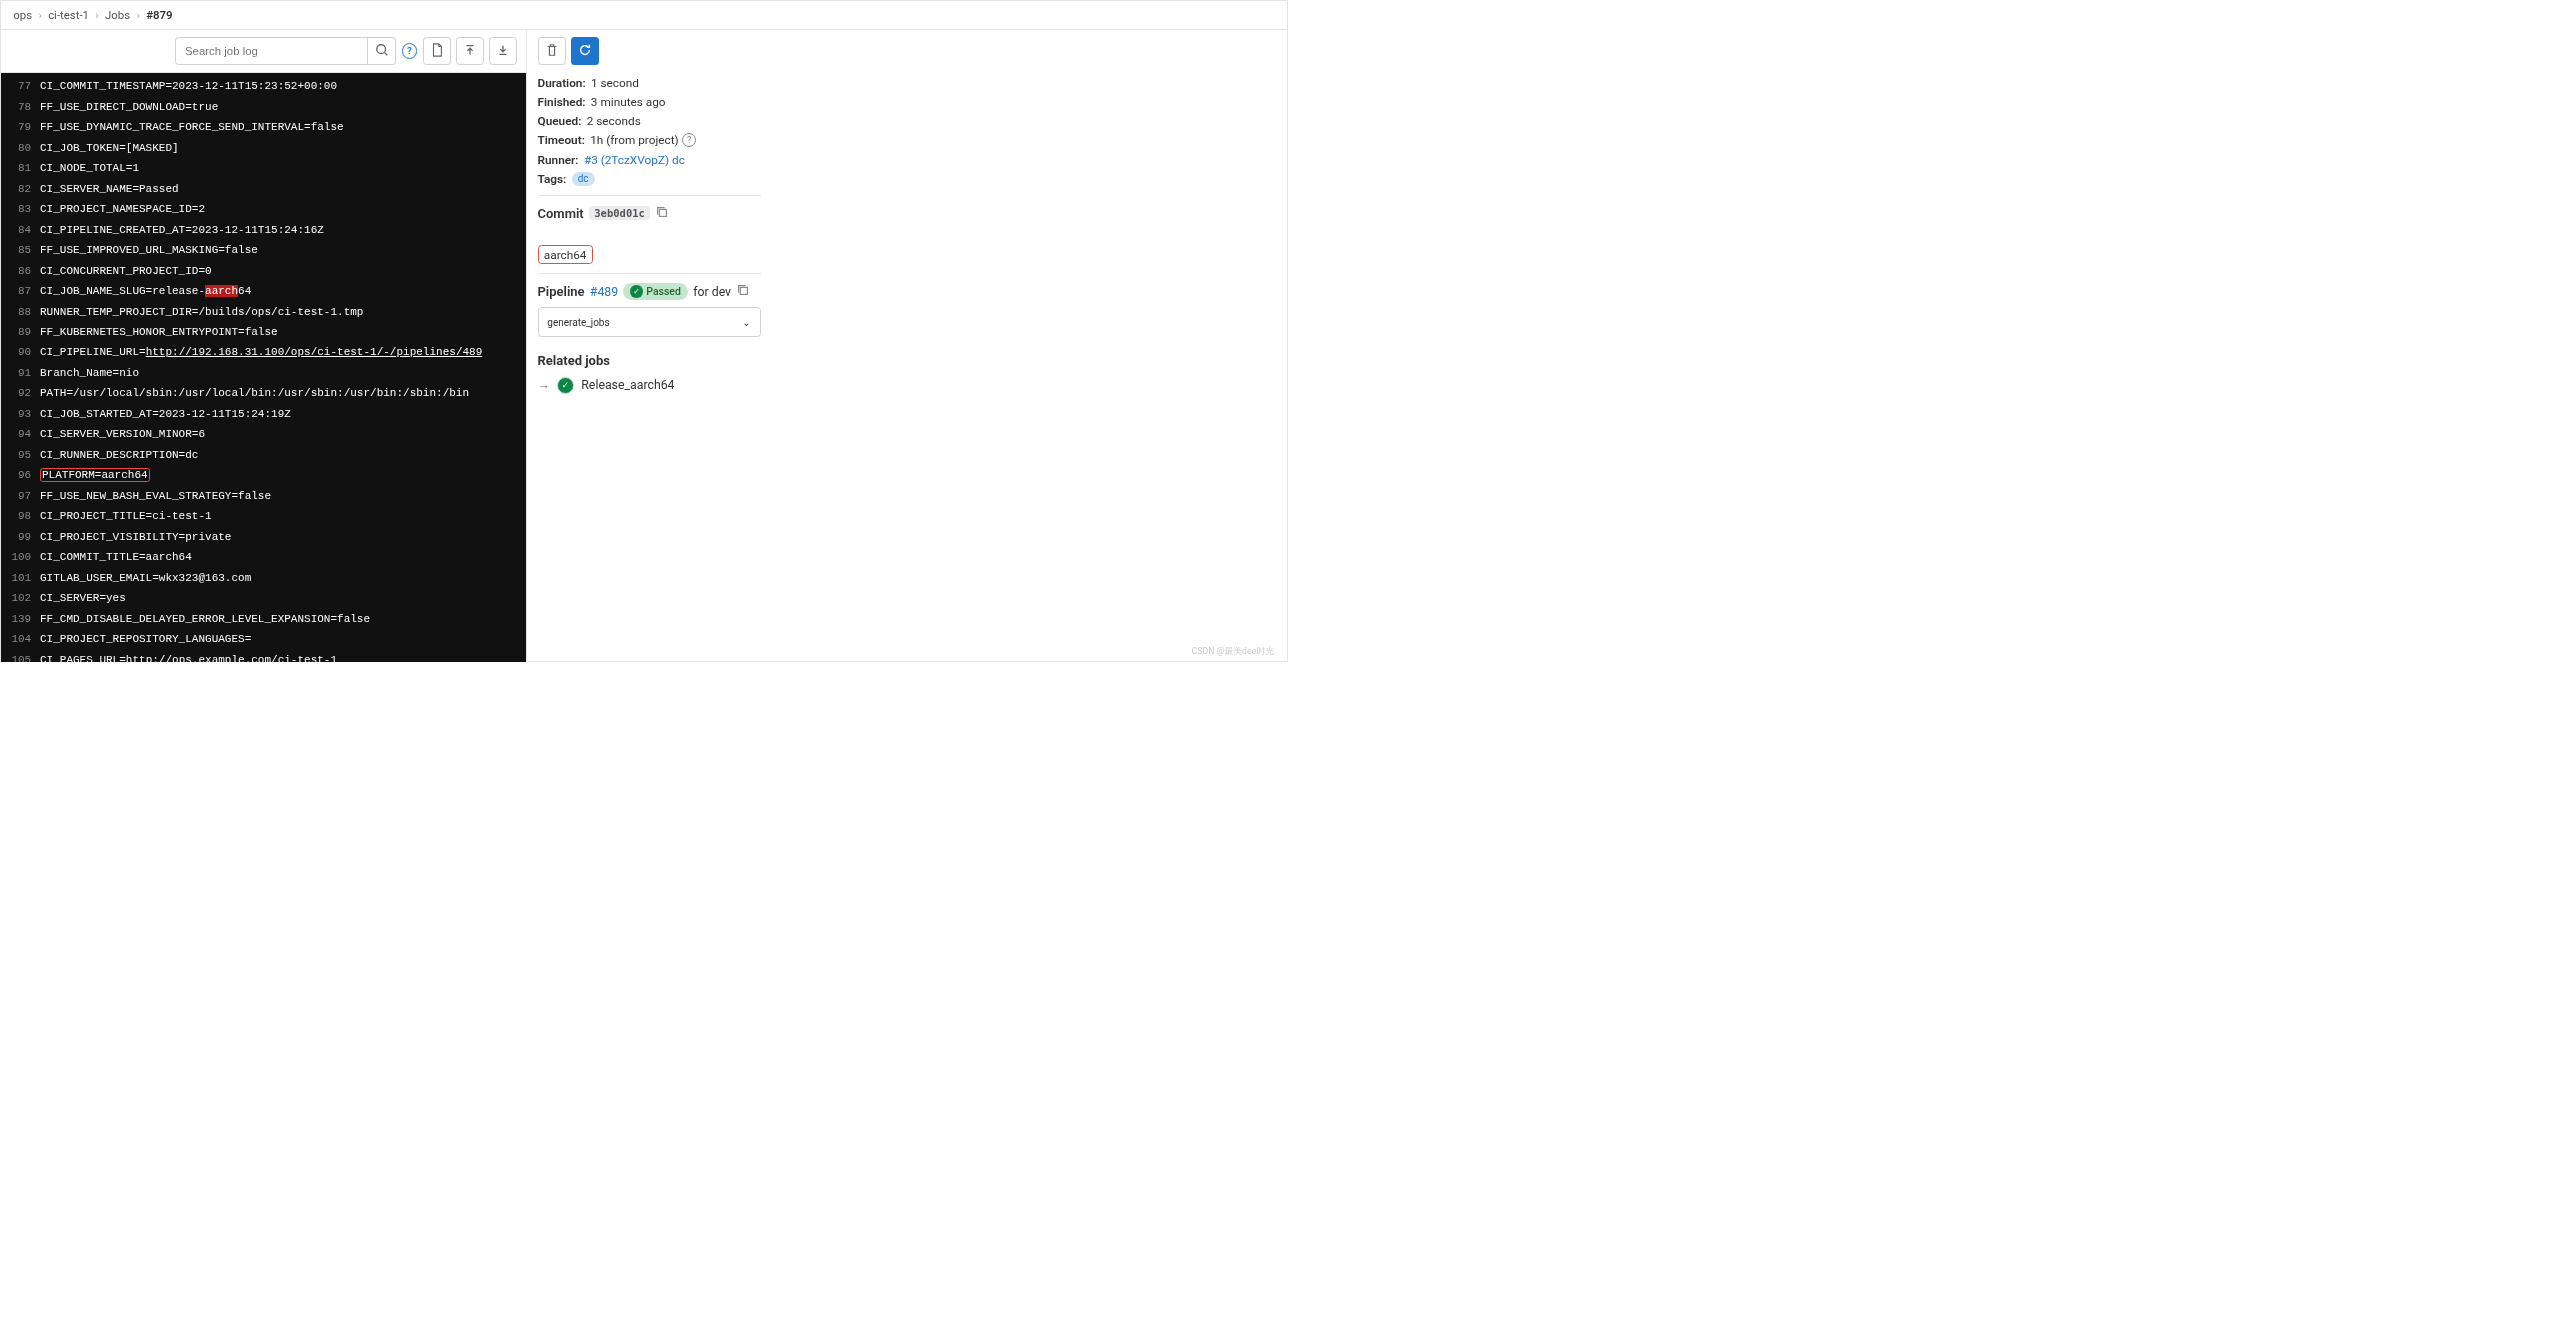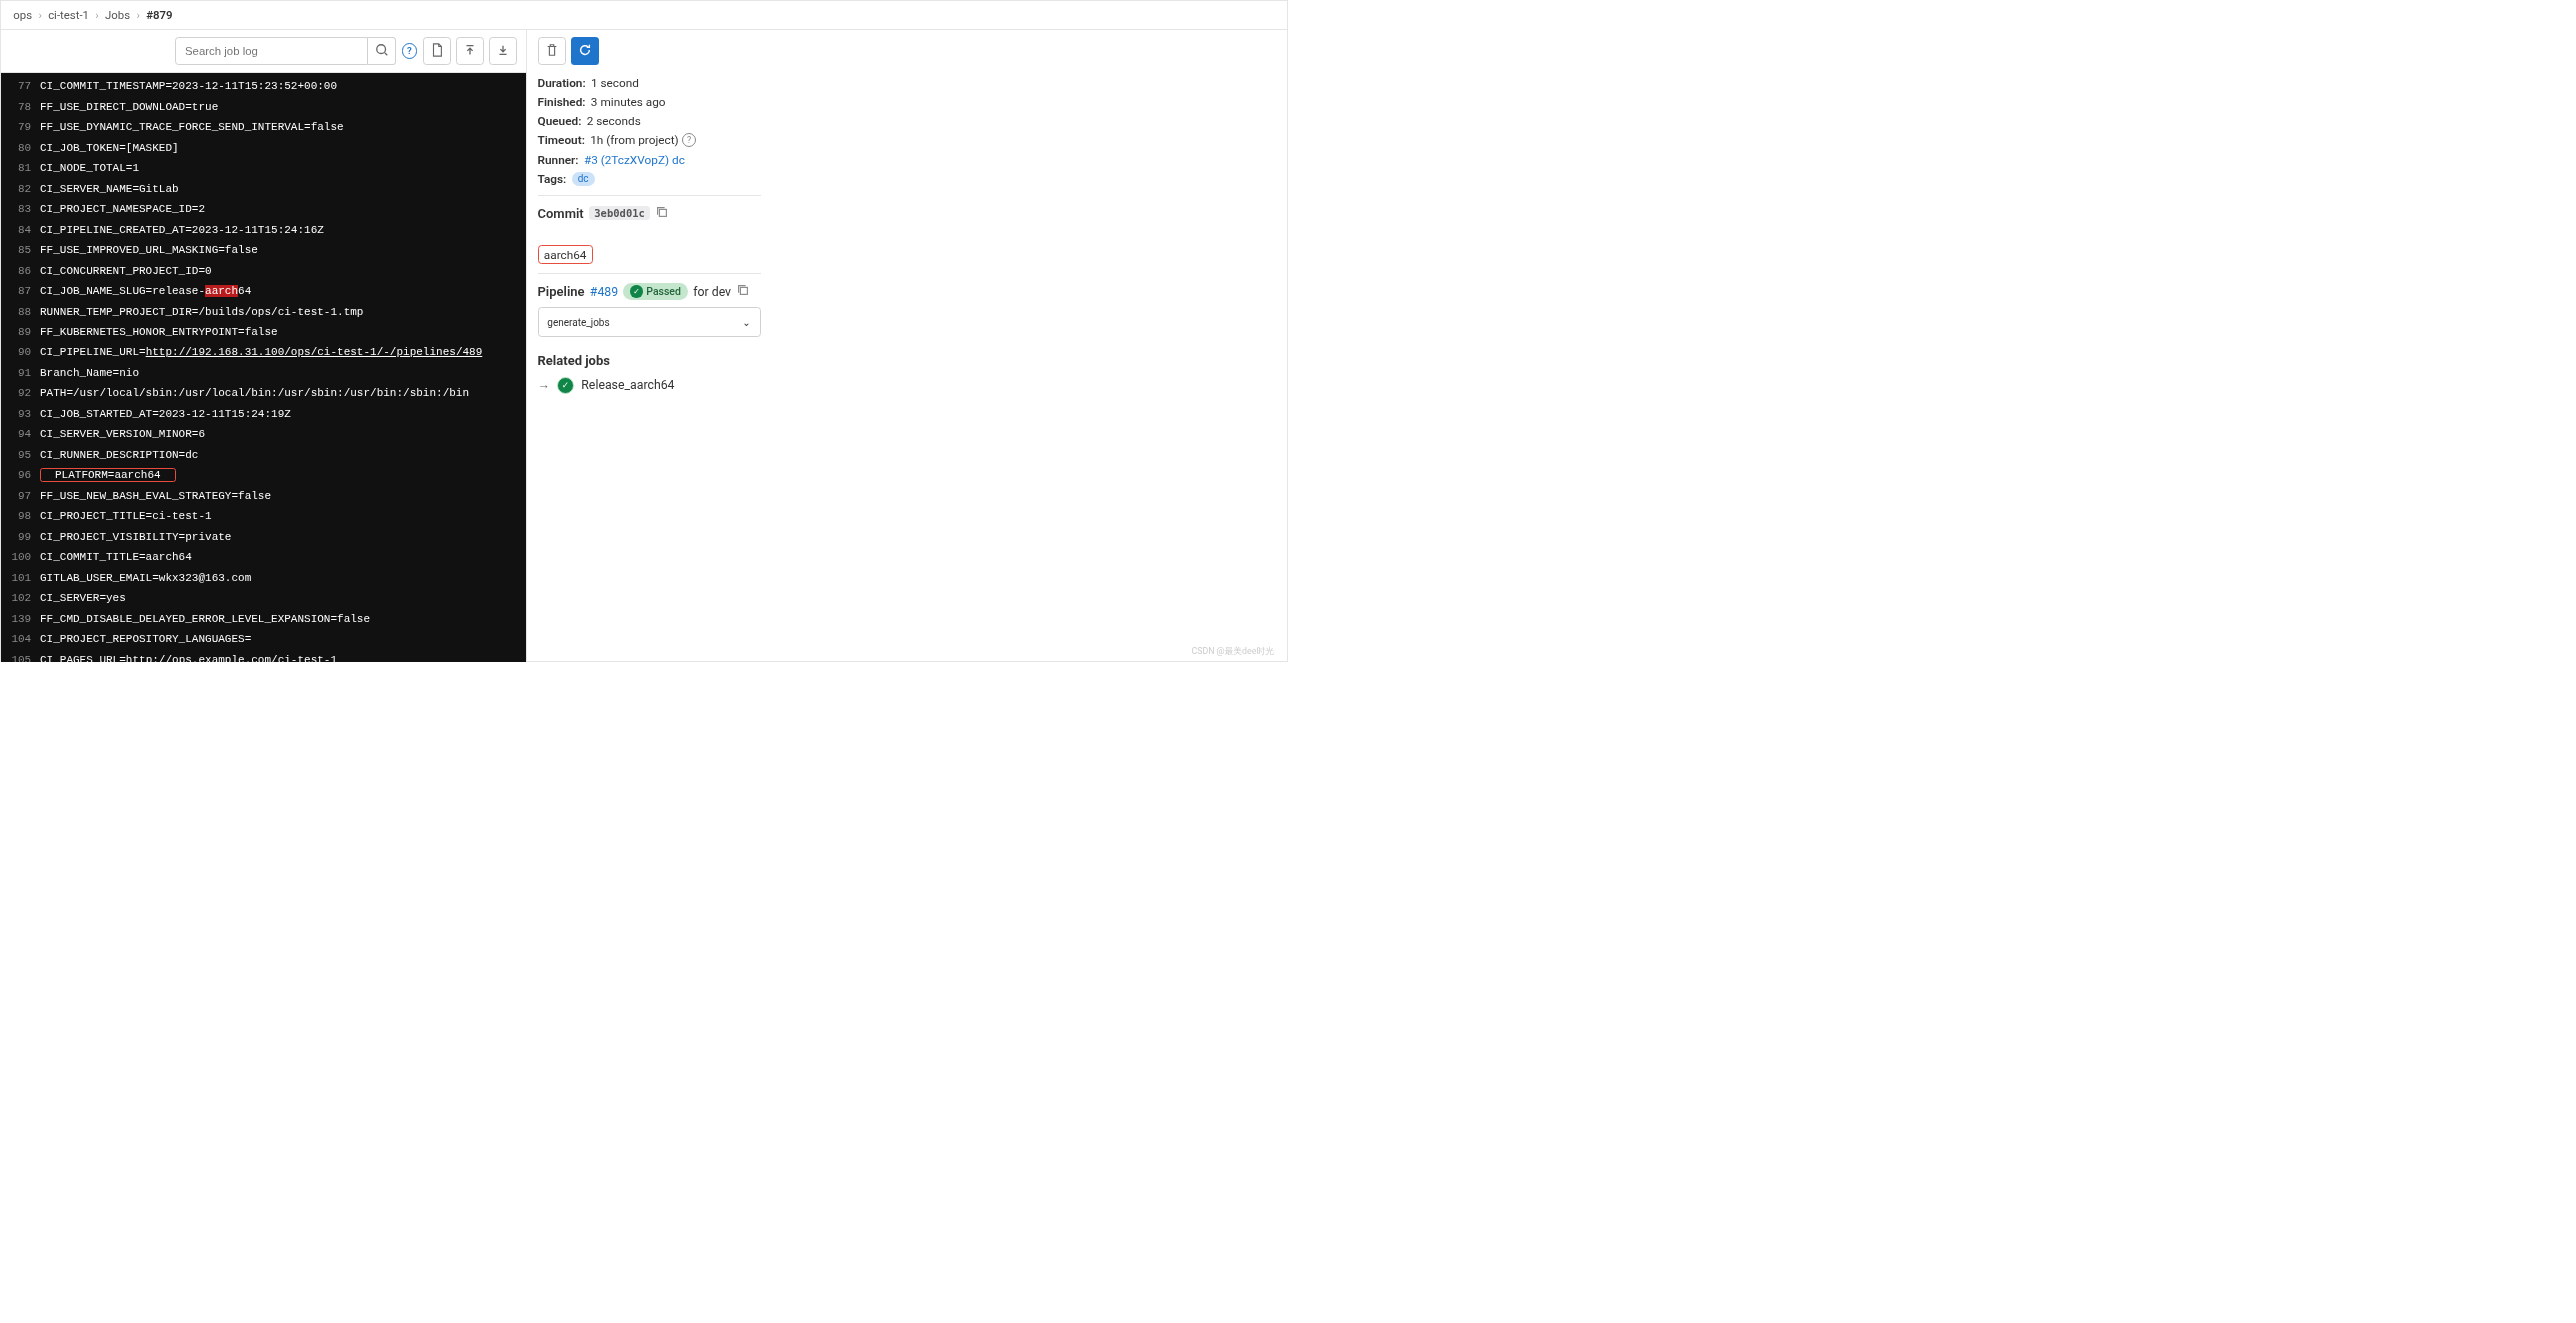--- a/index.html
+++ b/index.html
@@ -17,21 +17,21 @@
 .search-input { width: 193px; height: 28px; border: 0.9px solid #d1d1d1; border-radius: 3.5px 0 0 3.5px; padding: 0 8.8px; font-size: 11.4px; }
 .search-btn { width: 28px; height: 28px; border: 0.9px solid #d1d1d1; border-left: none; border-radius: 0 3.5px 3.5px 0; background: #fff; cursor: pointer; display:flex;align-items:center;justify-content:center;color:#666; }
 .icon-btn { width: 28px; height: 28px; border: 0.9px solid #d1d1d1; border-radius: 3.5px; background: #fff; cursor: pointer; display:flex;align-items:center;justify-content:center;color:#666; }
 .help-link { color:#1f75cb; display:flex;align-items:center;justify-content:center;width:15.8px;height:15.8px;border:1.3px solid #1f75cb;border-radius:50%;font-size:9.6px;font-weight:600; }
 .log { background: #111; color: #fff; font-family: "SFMono-Regular", Consolas, "Liberation Mono", Menlo, monospace; font-size: 11px; padding: 3.5px 0; overflow: hidden; }
 .log-line { display: flex; padding: 0.9px 0; line-height: 1.7; }
 .log-line .ln { width: 39px; text-align: right; color: #888; padding-right: 8.8px; flex-shrink: 0; user-select: none; }
 .log-line .lc { flex: 1; white-space: pre; }
 .log-line .lc a { color: #fff; text-decoration: underline; }
 .hl-sel { background: #b91c1c; }
-.hl-box { border: 1.3px solid #e74c3c; border-radius: 2.6px; padding: 0 14px; }
+.hl-box { border: 1.3px solid #e74c3c; border-radius: 2.6px; padding: 0 1px; }
 .sidebar { width: 245px; padding: 7px 10.5px; flex-shrink: 0; border-left: 0.9px solid #e5e5e5;}
 .sidebar-top-btns { display: flex; gap: 5.3px; margin-bottom: 10.5px; }
 .btn-del { width: 28px; height: 28px; border: 0.9px solid #d1d1d1; border-radius: 3.5px; background:#fff;cursor:pointer;display:flex;align-items:center;justify-content:center;color:#666; }
 .btn-retry { width: 28px; height: 28px; border: none; border-radius: 3.5px; background:#1f75cb;color:#fff;cursor:pointer;display:flex;align-items:center;justify-content:center; }
 .meta-row { display: flex; margin-bottom: 5.3px; font-size: 11.8px; }
 .meta-row .k { font-weight: 600; margin-right: 5.3px; }
 .meta-row .v a, .link { color: #1f75cb; text-decoration: none; cursor:pointer; }
 .tag-pill { background: #cbe2f9; color: #1f75cb; border-radius: 8.8px; padding: 0.9px 6.1px; font-size: 10px; }
 .divider { border-top: 0.9px solid #e5e5e5; margin: 8.8px 0; }
 .section-title { font-weight: 600; font-size: 13px; margin-bottom: 5.3px; display:flex;align-items:center;gap:5.3px;}
@@ -114,21 +114,21 @@
           <div class="log-line">
             <span class="ln">80</span>
             <span class="lc">CI_JOB_TOKEN=[MASKED]</span>
           </div>
           <div class="log-line">
             <span class="ln">81</span>
             <span class="lc">CI_NODE_TOTAL=1</span>
           </div>
           <div class="log-line">
             <span class="ln">82</span>
-            <span class="lc">CI_SERVER_NAME=GitLab</span>
+            <span class="lc">CI_SERVER_NAME=Passed</span>
           </div>
           <div class="log-line">
             <span class="ln">83</span>
             <span class="lc">CI_PROJECT_NAMESPACE_ID=2</span>
           </div>
           <div class="log-line">
             <span class="ln">84</span>
             <span class="lc">CI_PIPELINE_CREATED_AT=2023-12-11T15:24:16Z</span>
           </div>
           <div class="log-line">

